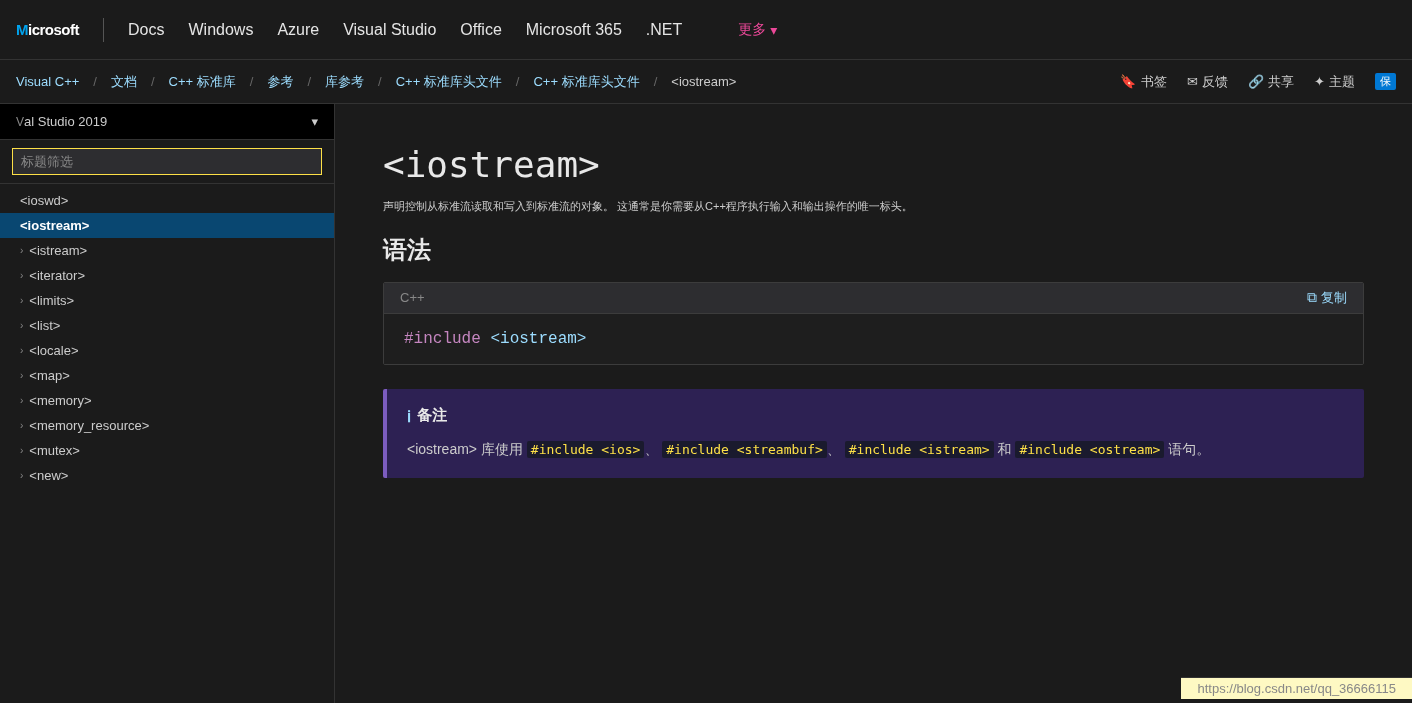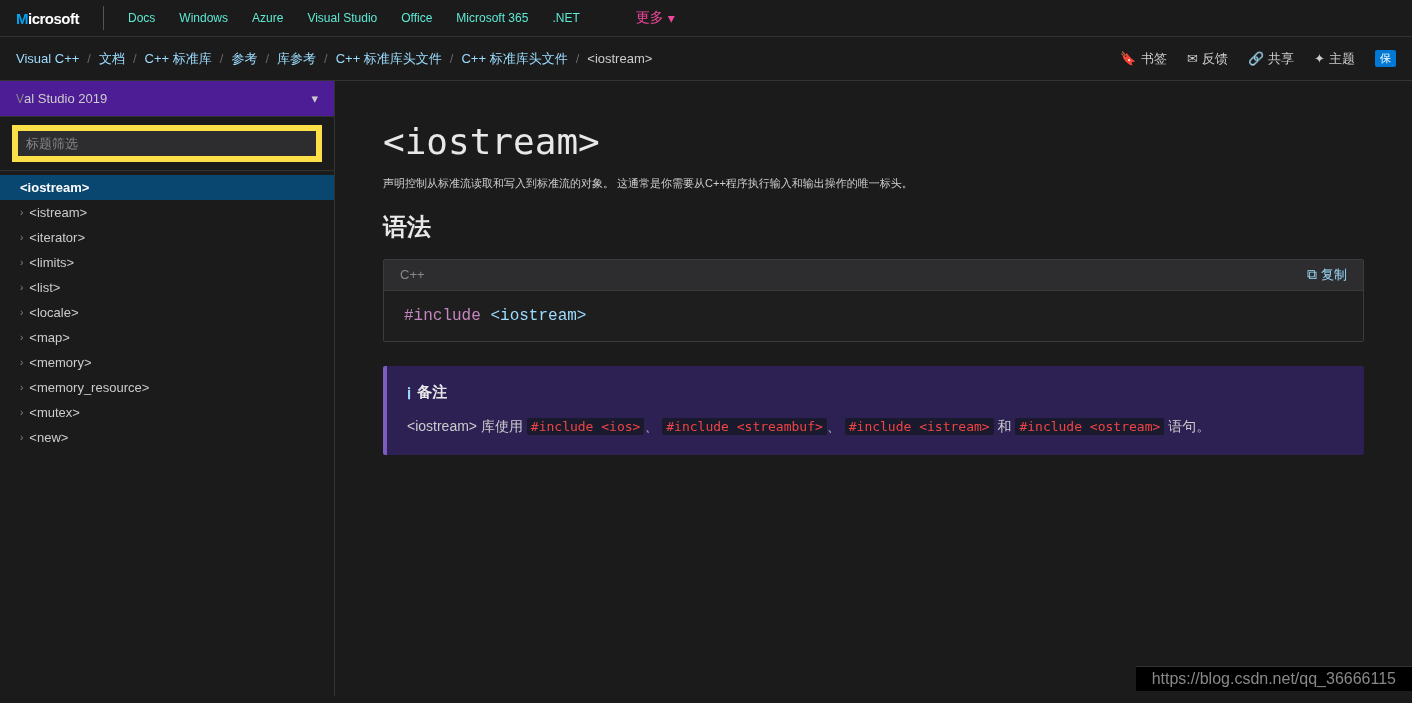--- a/index.html
+++ b/index.html
@@ -2,62 +2,62 @@
 <html><head>
   <meta charset="utf-8">
   <style>
     * { margin: 0; padding: 0; box-sizing: border-box; }
     body { font-family: "Segoe UI", "Microsoft YaHei", sans-serif; background: #1b1b1b; color: #ccc; font-size: 14px; overflow: hidden; }
 
     
     .top-nav {
       background: #1b1b1b;
       border-bottom: 1px solid #333;
-      height: 37px;
+      height: 60px;
       display: flex;
       align-items: center;
       padding: 0 16px;
       gap: 24px;
       flex-shrink: 0;
     }
     .top-nav-brand {
       color: #fff;
       font-size: 15px;
       font-weight: 600;
       letter-spacing: -0.5px;
     }
     .top-nav-divider {
       width: 1px;
       height: 24px;
       background: #555;
     }
     .top-nav-link {
-      color: #5eead4;
-      font-size: 12px;
+      color: #e5e5e5;
+      font-size: 16px;
       cursor: pointer;
       text-decoration: none;
     }
     .top-nav-more {
       display: flex;
       align-items: center;
       gap: 4px;
       color: #ec4899;
       cursor: pointer;
       margin-left: 32px;
     }
 
     
     .breadcrumb-bar {
       background: #1b1b1b;
       border-bottom: 1px solid #333;
       height: 44px;
       display: flex;
       align-items: center;
       padding: 0 16px;
-      gap: 2px;
+      gap: 8px;
       flex-shrink: 0;
     }
     .breadcrumb-item {
       color: #9cdcfe;
       font-size: 13px;
       cursor: pointer;
     }
     .breadcrumb-sep {
       color: #666;
       margin: 0 6px;
@@ -97,35 +97,35 @@
       display: flex;
       flex-direction: column;
       flex-shrink: 0;
       overflow: hidden;
     }
     .sidebar-version-select {
       display: flex;
       align-items: center;
       justify-content: space-between;
       padding: 10px 16px;
-      background: #4c1d95;
+      background: #000000;
       border-bottom: 1px solid #333;
       cursor: pointer;
       color: #ccc;
       font-size: 13px;
     }
     .sidebar-filter {
       padding: 8px 12px;
       background: #1b1b1b;
       border-bottom: 1px solid #333;
     }
     .sidebar-filter input {
       width: 100%;
       background: #2d2d30;
-      border: 6px solid #fde047;
+      border: 1px solid #fde047;
       color: #ccc;
       padding: 5px 8px;
       font-size: 13px;
       outline: none;
     }
     .sidebar-filter input::placeholder { color: #888; }
     .sidebar-list {
       flex: 1;
       overflow-y: auto;
       padding: 4px 0;
@@ -263,35 +263,35 @@
       color: #9cdcfe;
       font-size: 16px;
     }
     .note-body {
       color: #ccc;
       font-size: 14px;
       line-height: 1.8;
     }
     .note-code {
       background: #1a1a2e;
-      color: #ef4444;
+      color: #fde047;
       font-family: "Consolas", monospace;
       font-size: 13px;
       padding: 1px 4px;
       border-radius: 2px;
     }
 
     
     .status-bar {
       position: fixed;
-      bottom: 12px;
+      bottom: 4px;
       right: 0;
-      background: #000000;
+      background: #fef9c3;
       color: #888;
-      font-size: 16px;
+      font-size: 13px;
       padding: 3px 16px;
       border-top: 1px solid #333;
     }
   </style>
 </head>
 <body>
 
 <nav class="top-nav">
   <span class="top-nav-brand">
     <span style="color:#00a4ef">M</span><span>icrosoft</span>
@@ -356,20 +356,23 @@
     <div class="sidebar-version-select">
       <span>
         <span style="color:#888;font-size:12px;">V</span><span>al Studio 2019</span>
       </span>
       <span>▾</span>
     </div>
     <div class="sidebar-filter">
       <input type="text" placeholder="标题筛选" style="">
     </div>
     <div class="sidebar-list">
+      <div class="sidebar-item">
+        <span>&lt;ioswd&gt;</span>
+      </div>
       <div class="sidebar-item active">
         <span>&lt;iostream&gt;</span>
       </div>
       <div class="sidebar-item">
         <span class="chevron">›</span>
         <span>&lt;istream&gt;</span>
       </div>
       <div class="sidebar-item">
         <span class="chevron">›</span>
         <span>&lt;iterator&gt;</span>

